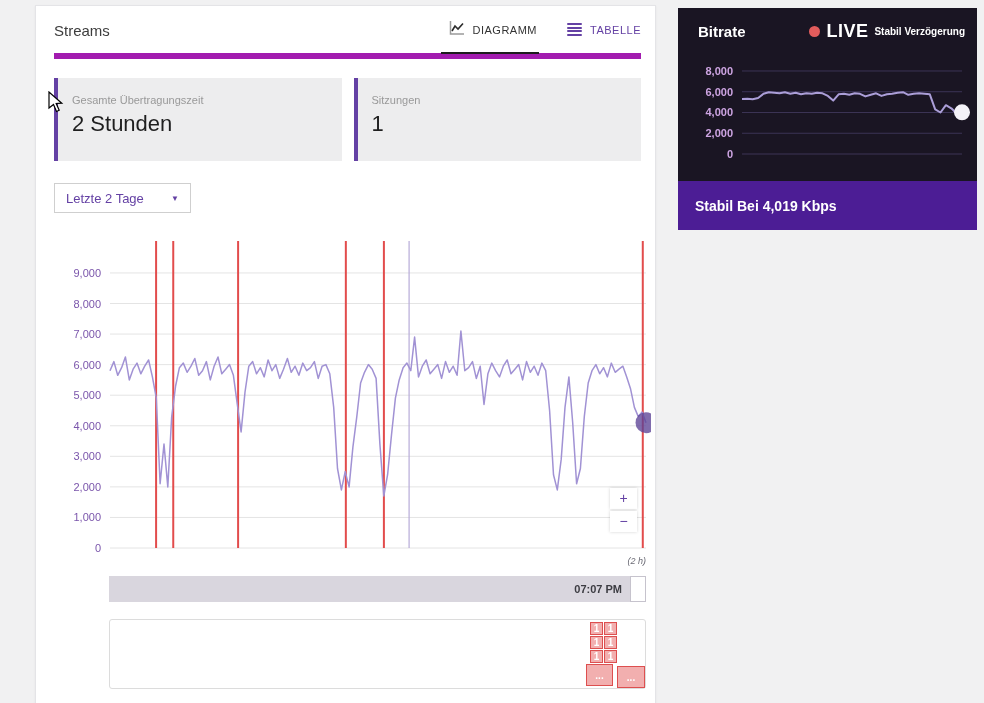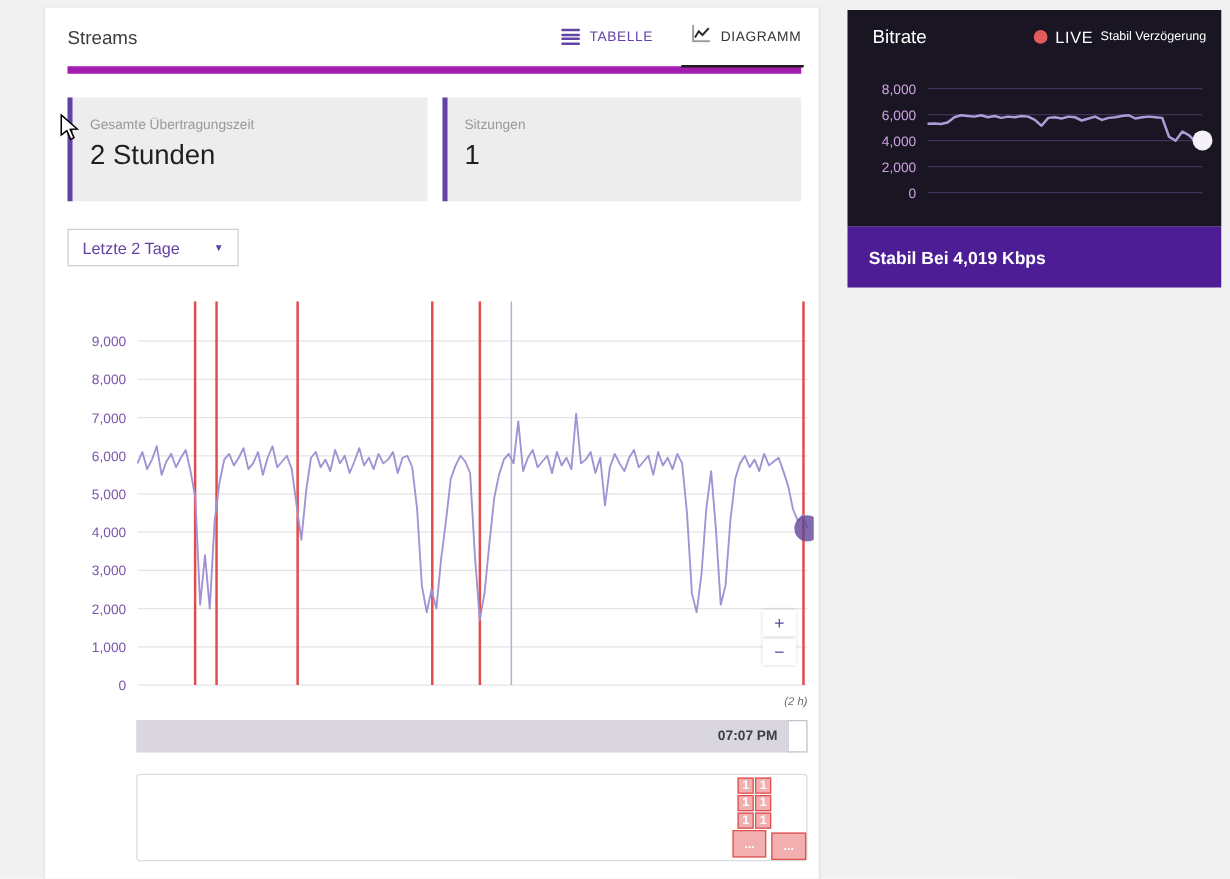--- a/index.html
+++ b/index.html
@@ -56,57 +56,57 @@
   .mk0{left:480px;top:2px;width:13px;height:13px;}
   .mk1{left:494px;top:2px;width:13px;height:13px;}
   .mk2{left:480px;top:16px;width:13px;height:13px;}
   .mk3{left:494px;top:16px;width:13px;height:13px;}
   .mk4{left:480px;top:30px;width:13px;height:13px;}
   .mk5{left:494px;top:30px;width:13px;height:13px;}
   .mk6{left:476px;top:44px;width:27px;height:22px;}
   .mk7{left:507px;top:46px;width:28px;height:22px;}
   
   .bitrate-panel{position:absolute;left:678px;top:8px;width:299px;}
-  .bp-dark{background:#1a1523;height:173px;position:relative;}
+  .bp-dark{background:#1a1523;height:173px;position:relative;font-weight:bold;}
   .bp-head{display:flex;align-items:center;padding:13px 12px 0 20px;}
   .bp-title{color:#fff;font-size:15px;flex:1;}
   .live-dot{width:11px;height:11px;border-radius:50%;background:#e25c5c;margin-right:6px;}
-  .live-label{color:#fff;font-size:13px;margin-right:6px;letter-spacing:.5px;}
+  .live-label{color:#fff;font-size:18px;margin-right:6px;letter-spacing:.5px;}
   .delay-label{color:#fff;font-size:10px;}
   .mini-chart{position:absolute;left:6px;top:44px;}
   .bp-green{background:#4c1d95;height:49px;display:flex;align-items:center;padding-left:17px;}
   .bp-status{color:#fff;font-weight:bold;font-size:14px;}
   
   .cursor{position:absolute;left:48px;top:91px;pointer-events:none;}
 </style>
 </head>
 <body>
 
 <div class="main-card">
 
   <div class="card-header">
     <div class="page-title">Streams</div>
     <div class="tabs">
-      <div class="tab">
-        <span class="icon-list">
-            <i></i>
-            <i></i>
-            <i></i>
-            <i></i>
-          </span>
-        <span class="tab-label">TABELLE</span>
-      </div>
       <div class="tab active">
         <span>
           <svg width="16" height="14" viewBox="0 0 16 14">
             <path d="M1.5 0 V13 H15" stroke="#9a9a9a" stroke-width="1.5" fill="none"></path>
             <polyline points="3,10 6,5 9,8 14,2.5" stroke="#2b2b2b" stroke-width="1.6" fill="none"></polyline>
           </svg>
         </span>
         <span class="tab-label">DIAGRAMM</span>
+      </div>
+      <div class="tab">
+        <span class="icon-list">
+            <i></i>
+            <i></i>
+            <i></i>
+            <i></i>
+          </span>
+        <span class="tab-label">TABELLE</span>
       </div>
     </div>
   </div>
 
   <div class="stats">
     <div class="stat">
       <div class="stat-label">Gesamte Übertragungszeit</div>
       <div class="stat-value">2 Stunden</div>
     </div>
     <div class="stat">

